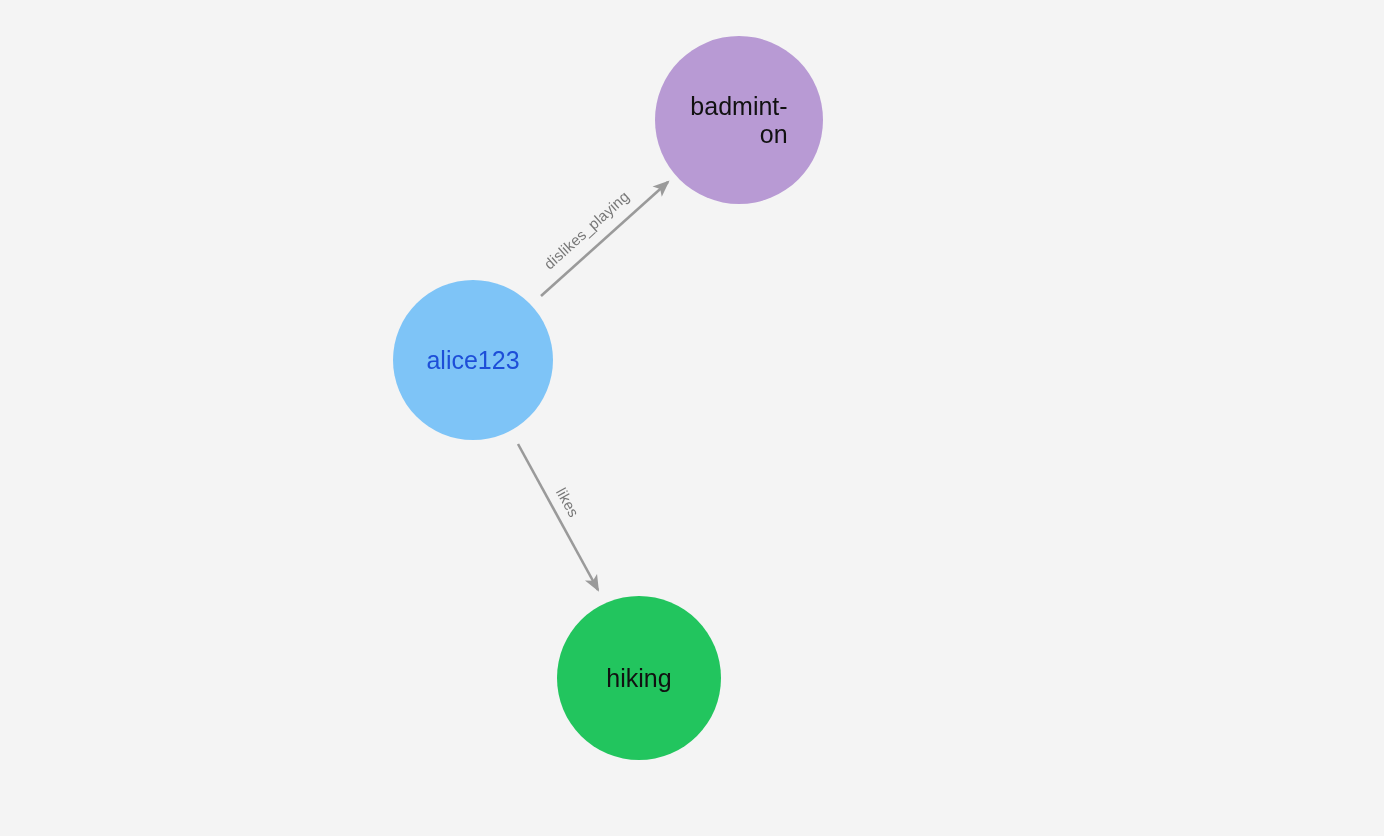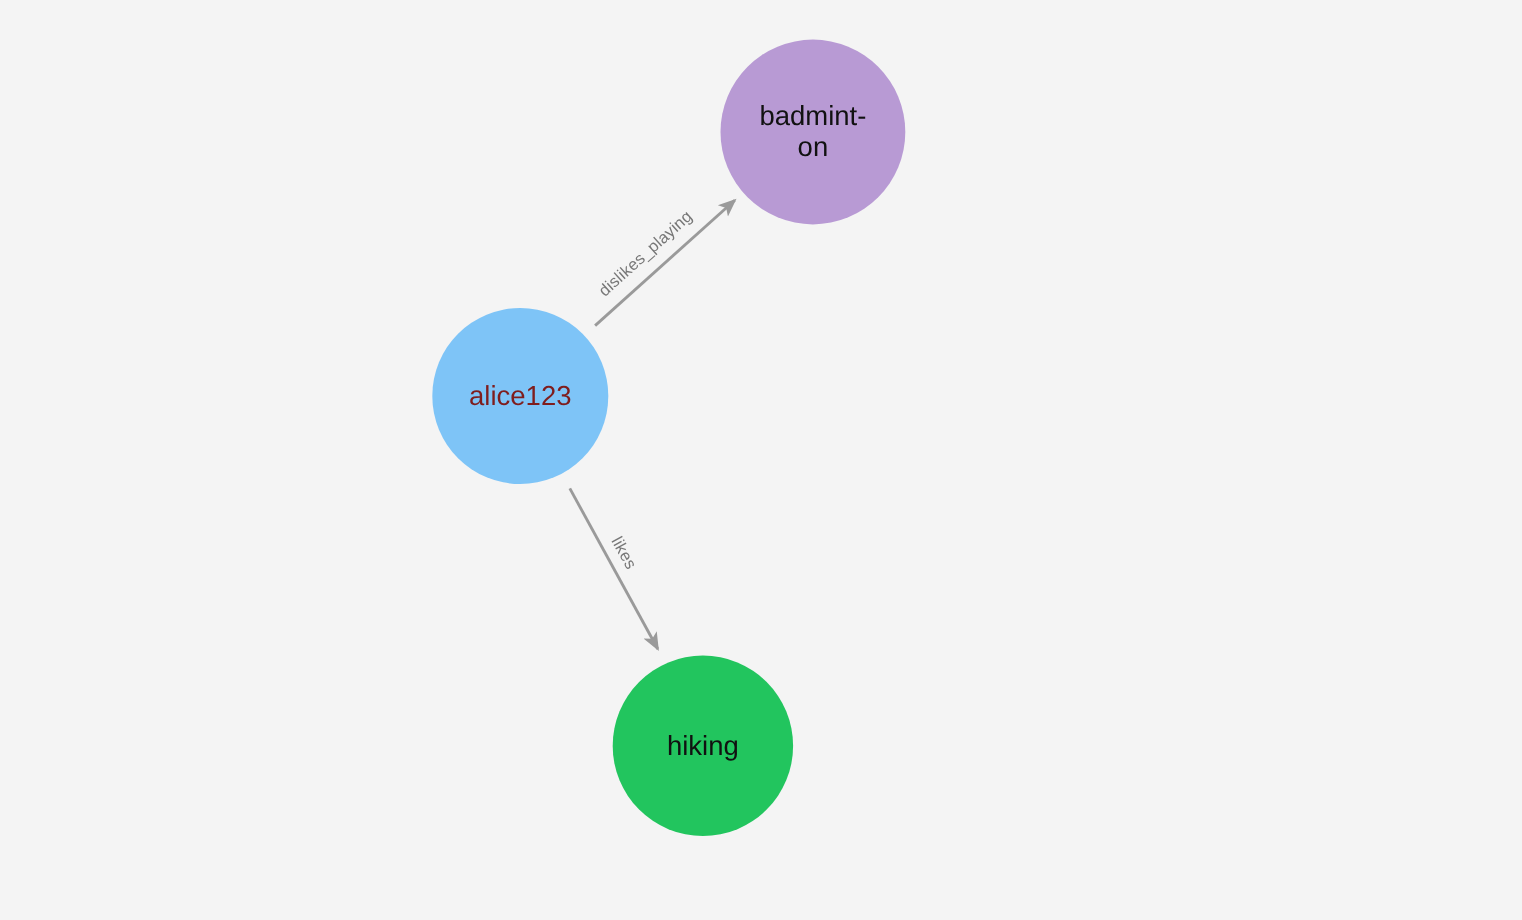--- a/index.html
+++ b/index.html
@@ -25,21 +25,21 @@
     top: 0;
     width: 1384px;
     height: 836px;
   }
   .graph-node {
     position: absolute;
     border-radius: 50%;
     display: flex;
     align-items: center;
     justify-content: center;
-    text-align: center;
+    text-align: right;
     box-sizing: border-box;
     color: #111111;
     line-height: 1.12;
     word-break: break-word;
     user-select: none;
   }
   .node-label {
     display: block;
     padding: 0 6px;
     white-space: pre-line;
@@ -72,21 +72,21 @@
       <line x1="518" y1="444" x2="598" y2="590" stroke="#9a9a9a" stroke-width="2.6" marker-end="url(#arrowhead)"></line>
       <text class="edge-label" x="563" y="505" text-anchor="middle" transform="rotate(61.3 563 505)" fill="#777777">likes</text>
     </g>
   </svg>
 
   <div class="graph-node" id="node-badminton" style="left: 655px; top: 36px; width: 168px; height: 168px; background: rgb(184, 154, 212); font-size: 25px; color: rgb(17, 17, 17);">
     <span class="node-label">badmint-
 on</span>
   </div>
 
-  <div class="graph-node" id="node-alice123" style="left: 393px; top: 280px; width: 160px; height: 160px; background: rgb(126, 196, 247); font-size: 25px; color: #7f1d1d;">
+  <div class="graph-node" id="node-alice123" style="left: 393px; top: 280px; width: 160px; height: 160px; background: rgb(126, 196, 247); font-size: 25px; color: #1d4ed8;">
     <span class="node-label">alice123</span>
   </div>
 
   <div class="graph-node" id="node-hiking" style="left: 557px; top: 596px; width: 164px; height: 164px; background: #22c55e; font-size: 25px; color: rgb(17, 17, 17);">
     <span class="node-label">hiking</span>
   </div>
 
 </div>
 
 </body></html>

